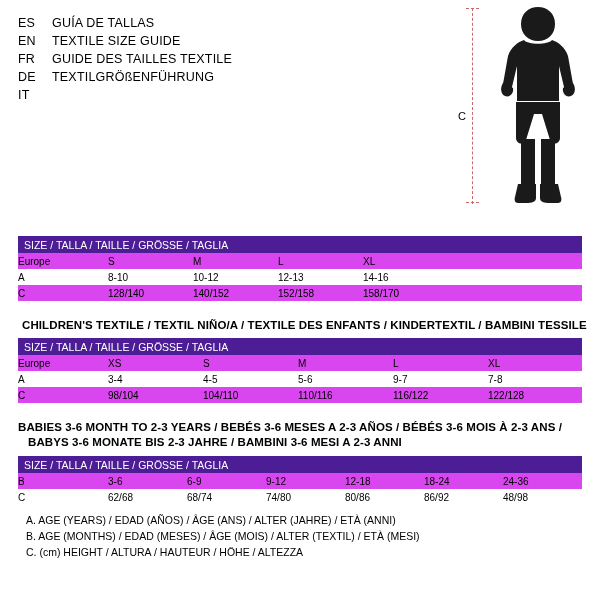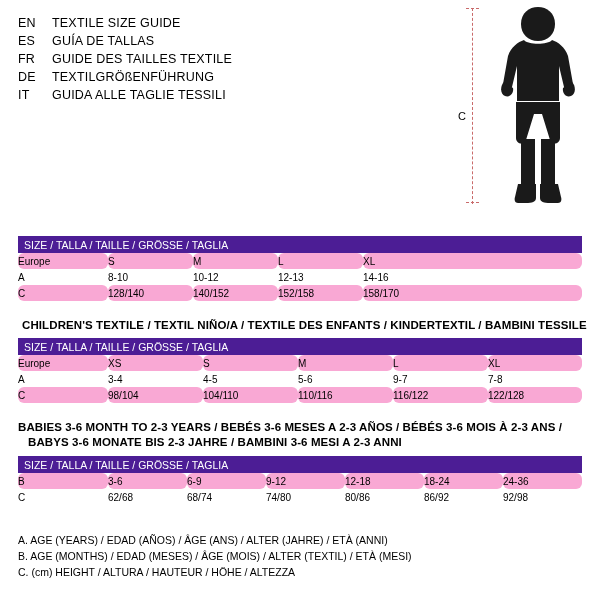--- a/index.html
+++ b/index.html
@@ -109,21 +109,21 @@
     vertical-align: middle;
   }
   .hdr-bar td {
     background: #4c1d95;
     color: #ffffff;
     font-size: 10.5px;
     font-weight: normal;
     padding-left: 6px;
     height: 17px;
   }
-  .row-light td { background: #f9a8d4; border-radius: 6px; }
+  .row-light td { background: #d946ef; }
   .row-white td { background: #ffffff; }
   .cell {
     padding-left: 6px;
     white-space: nowrap;
     font-size: 10px;
   }
   .cell-label {
     padding-left: 6px;
     font-size: 10px;
   }
@@ -138,38 +138,37 @@
   }
   .legend div { white-space: nowrap; }
 </style>
 </head>
 <body>
 
 <div class="page">
 
   <div class="lang-block">
     <div class="lang-row">
+      <span class="lang-code">ES</span>
+      <span class="lang-text">GUÍA DE TALLAS</span>
+    </div>
+    <div class="lang-row">
       <span class="lang-code">EN</span>
       <span class="lang-text">TEXTILE SIZE GUIDE</span>
     </div>
     <div class="lang-row">
-      <span class="lang-code">ES</span>
-      <span class="lang-text">GUÍA DE TALLAS</span>
-    </div>
-    <div class="lang-row">
       <span class="lang-code">FR</span>
       <span class="lang-text">GUIDE DES TAILLES TEXTILE</span>
     </div>
     <div class="lang-row">
       <span class="lang-code">DE</span>
       <span class="lang-text">TEXTILGRÖßENFÜHRUNG</span>
     </div>
     <div class="lang-row">
       <span class="lang-code">IT</span>
-      <span class="lang-text">GUIDA ALLE TAGLIE TESSILI</span>
     </div>
   </div>
 
   <div class="figure-area">
     <div class="dashed-line"></div>
     <div class="tick top"></div>
     <div class="tick bottom"></div>
     <div class="c-label">C</div>
     <svg class="silhouette" width="100" height="200" viewBox="0 0 100 200">
 
@@ -271,24 +270,24 @@
       <td class="cell" style="width:79px">18-24</td>
       <td class="cell">24-36</td>
     </tr>
     <tr class="row-white">
       <td class="cell-label">C</td>
       <td class="cell">62/68</td>
       <td class="cell">68/74</td>
       <td class="cell">74/80</td>
       <td class="cell">80/86</td>
       <td class="cell">86/92</td>
-      <td class="cell">92/98</td>
+      <td class="cell">48/98</td>
     </tr>
   </tbody>
     </table>
 
-  <div class="legend" style="top:532px;">
+  <div class="legend" style="top:512px;margin-left:8px;">
     <div>A. AGE (YEARS) / EDAD (AÑOS) / ÂGE (ANS) / ALTER (JAHRE) / ETÀ (ANNI)</div>
     <div>B. AGE (MONTHS) / EDAD (MESES) / ÂGE (MOIS) / ALTER (TEXTIL) / ETÀ (MESI)</div>
     <div>C. (cm) HEIGHT / ALTURA / HAUTEUR / HÖHE / ALTEZZA</div>
   </div>
 
 </div>
 
 </body></html>

